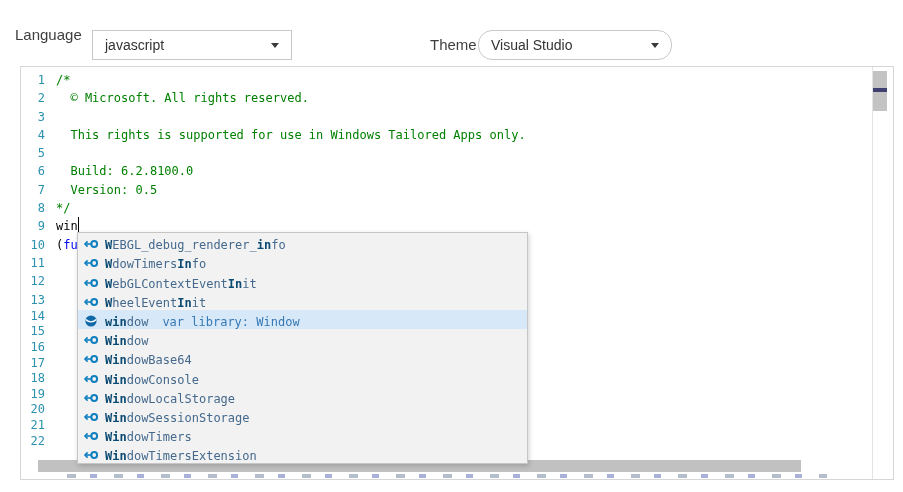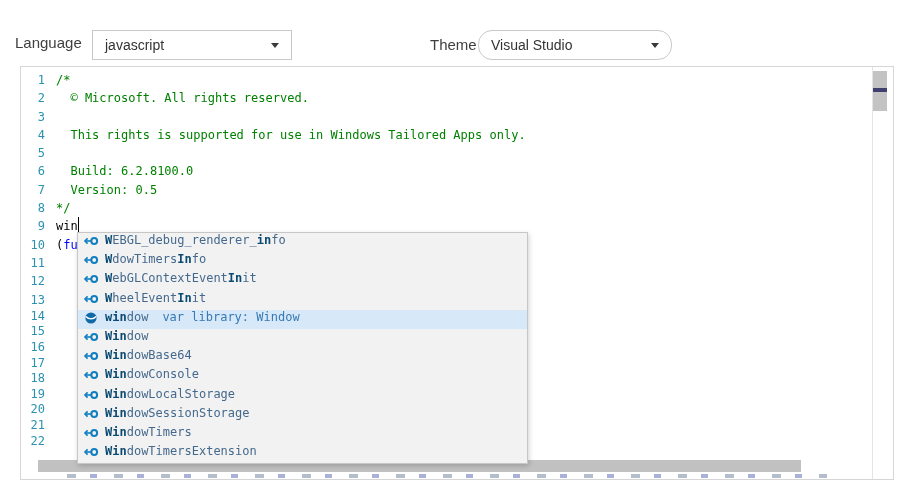--- a/index.html
+++ b/index.html
@@ -1,21 +1,21 @@
 <!DOCTYPE html>
 <html style="--comment: #008000; --keyword: #0000FF; --line-number: #2B91AF; --suggest-selected-bg: #D7E8F8; --suggest-text: #44698D; --suggest-match: #0B4A72; --suggest-detail: #3679B5; --icon-blue: #0F7FC0;"><head>
 <meta charset="utf-8">
 <style>
   html,body{margin:0;padding:0;background:#fff;}
   #page{position:relative;width:903px;height:492px;background:#fff;overflow:hidden;
         font-family:"Liberation Sans",sans-serif;}
 
   
   .tb-label{position:absolute;font-size:15px;color:#3f3f3f;line-height:30px;}
-  #language-label{left:15px;top:28px;}
+  #language-label{left:15px;top:20px;}
   #theme-label{left:430px;top:30px;}
   .selectbox{position:absolute;top:30px;height:30px;box-sizing:border-box;background:#fff;
              border:1px solid #c9c9c9;display:flex;align-items:center;padding:0 12px;
              font-size:14px;color:#333;cursor:pointer;}
   #language-select{left:92px;width:200px;gap:8px;}
   #theme-select{left:478px;width:194px;border-radius:14px;}
   .caret{margin-left:auto;width:0;height:0;border-left:4.5px solid transparent;
          border-right:4.5px solid transparent;border-top:5px solid #3a3a3a;}
 
   
@@ -29,21 +29,21 @@
   .code-line{height:18.3px;line-height:18.3px;white-space:pre;}
   .tok-comment{color:var(--comment,#008000);}
   .tok-keyword{color:var(--keyword,#0000FF);}
   .tok-plain{color:#000;}
   .cursor{display:inline-block;width:1.5px;height:16px;background:#000;vertical-align:-3px;}
 
   
   #suggest{position:absolute;left:56px;top:165px;width:451px;box-sizing:border-box;
            background:#f2f2f2;border:1px solid #c6c6c6;box-shadow:1px 2px 5px rgba(0,0,0,.18);
            z-index:5;}
-  .suggest-row{height:19.2px;display:flex;align-items:flex-start;white-space:pre;
+  .suggest-row{height:19.2px;display:flex;align-items:flex-end;white-space:pre;
                color:var(--suggest-text,#44698D);cursor:pointer;}
   .suggest-row.selected{background:var(--suggest-selected-bg,#D7E8F8);}
   .s-icon{width:16px;height:16px;margin:0 6px 0 5px;flex:none;display:inline-flex;}
   .s-label b{color:var(--suggest-match,#0B4A72);font-weight:bold;}
   .s-detail{margin-left:14px;color:var(--suggest-detail,#3679B5);}
 
   
   #vtrack{position:absolute;right:0;top:0;width:20px;height:100%;background:#fff;
           border-left:1px solid #e4e4e4;z-index:3;}
   #vthumb{position:absolute;left:0;top:4px;width:14px;height:40px;background:#c3c3c3;}

